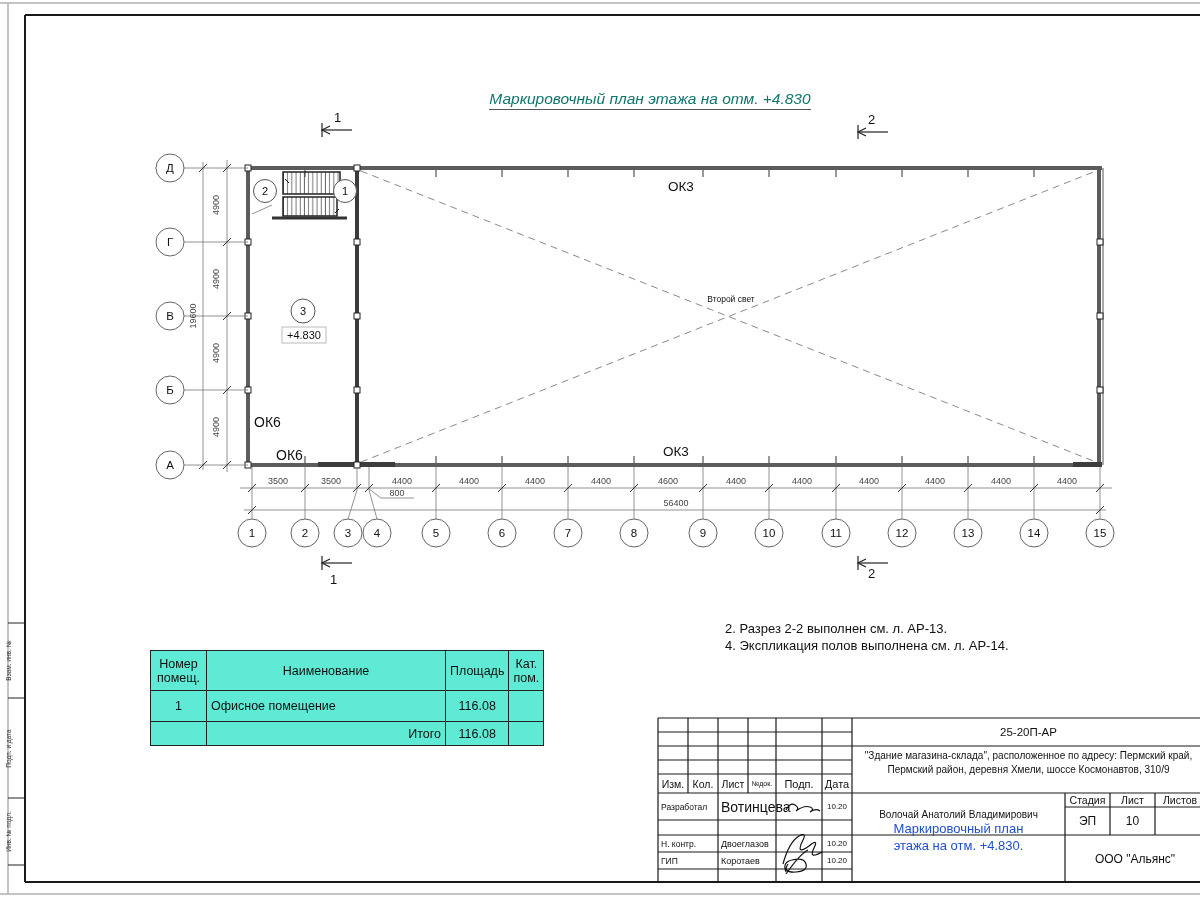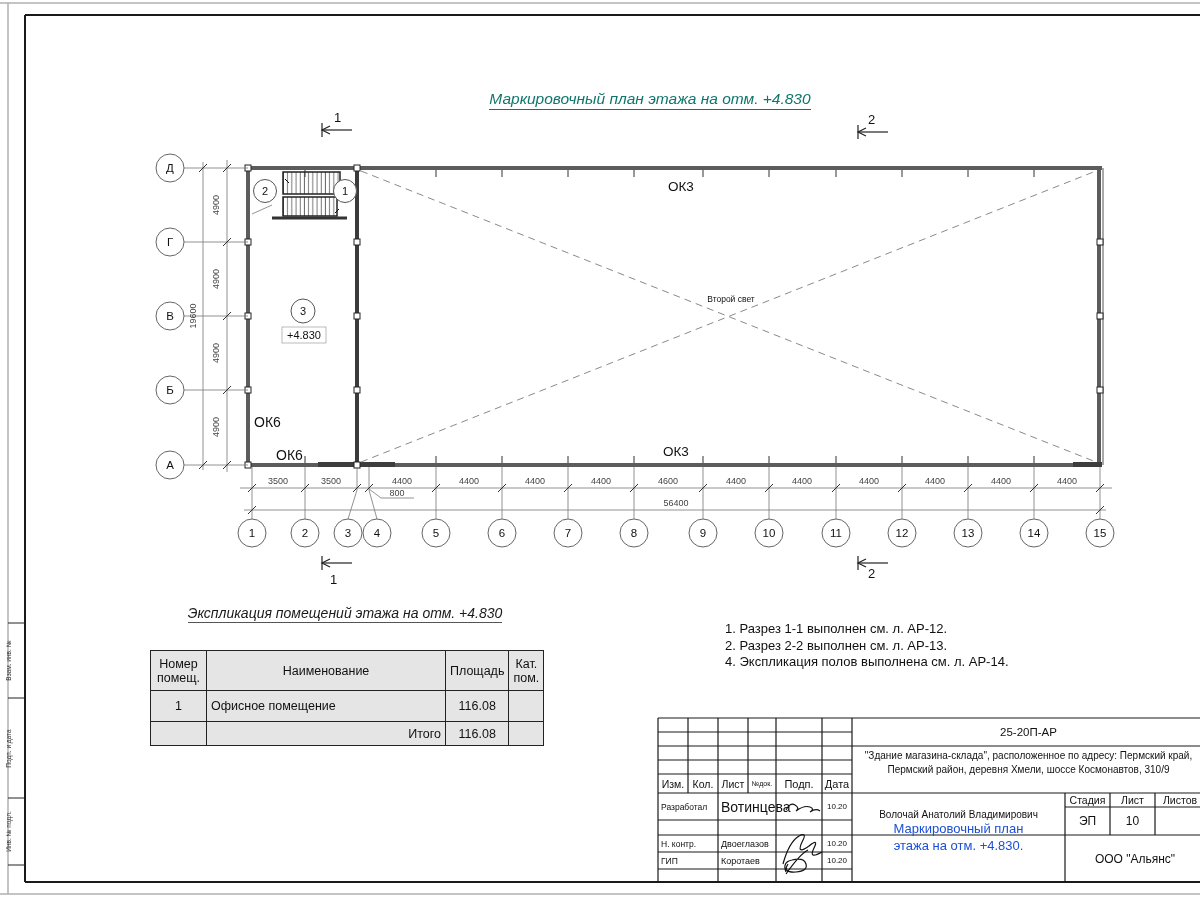--- a/index.html
+++ b/index.html
@@ -7,21 +7,21 @@
          font-family:"Liberation Sans","DejaVu Sans",sans-serif;color:#111;}
   svg{position:absolute;left:0;top:0;}
   .abs{position:absolute;}
   .main-title{font-size:15.5px;font-style:italic;color:#0f766e;text-align:center;
 onclick              letter-spacing:.3px;}
   .main-title span{border-bottom:1.3px solid #555;padding-bottom:2px;}
   .expl-title{font-size:14px;font-style:italic;color:#1a1a1a;}
   .expl-title span{border-bottom:1.3px solid #555;padding-bottom:1px;}
   table.expl{border-collapse:collapse;table-layout:fixed;}
   table.expl td{border:1.4px solid #222;font-size:12.5px;color:#111;padding:1px 4px;
-                overflow:hidden;background:#e5e5e5;}
+                overflow:hidden;background:#5eead4;}
   .notes{font-size:13px;line-height:16.5px;color:#111;}
   .notes div{padding-left:18px;text-indent:-18px;}
   .tb-text{position:absolute;display:flex;align-items:center;justify-content:center;
            text-align:center;color:#111;white-space:nowrap;}
   .tb-left{justify-content:flex-start;text-align:left;}
   .vlabel{position:absolute;transform:rotate(-90deg);transform-origin:center;
           font-size:6.5px;color:#333;white-space:nowrap;text-align:center;}
   .plantext{font-family:"Liberation Sans","DejaVu Sans",sans-serif;}
 </style>
 </head>
@@ -332,23 +332,20 @@
 </svg>
 
 <div class="abs main-title" style="left:400px;top:90px;width:500px;">
   <span>Маркировочный план этажа на отм. +4.830</span>
 </div>
 
 <div class="vlabel" style="left:-24px;top:657px;width:65px;">Взам. инв. №</div>
 <div class="vlabel" style="left:-24px;top:745px;width:65px;">Подп. и дата</div>
 <div class="vlabel" style="left:-24px;top:828px;width:65px;">Инв. № подл.</div>
 
-<div class="abs expl-title" style="left:160px;top:605px;width:370px;text-align:center;">
-  <span>Экспликация помещений этажа на отм. +4.830</span>
-</div>
 
 <div class="abs" style="left:150px;top:650px;">
   <table class="expl">
     <colgroup>
           <col style="width:56px">
           <col style="width:239px">
           <col style="width:63px">
           <col style="width:32px">
         </colgroup>
     <tbody>
@@ -368,21 +365,20 @@
       <td></td>
       <td style="text-align:right;">Итого</td>
       <td style="text-align:center;">116.08</td>
       <td></td>
     </tr>
   </tbody>
       </table>
 </div>
 
 <div class="abs notes" style="left:725px;top:621px;width:330px;">
-  <div>1. Разрез 1-1 выполнен см. л. АР-12.</div>
   <div>2. Разрез 2-2 выполнен см. л. АР-13.</div>
   <div>4. Экспликация полов выполнена см. л. АР-14.</div>
 </div>
 
 <div class="tb-text" style="left:658px;top:774px;width:30px;height:19px;font-size:10.5px;">Изм.</div>
 <div class="tb-text" style="left:688px;top:774px;width:30px;height:19px;font-size:10.5px;">Кол.</div>
 <div class="tb-text" style="left:718px;top:774px;width:30px;height:19px;font-size:10.5px;">Лист</div>
 <div class="tb-text" style="left:748px;top:774px;width:28px;height:19px;font-size:7px;">№док.</div>
 <div class="tb-text" style="left:776px;top:774px;width:46px;height:19px;font-size:11px;">Подп.</div>
 <div class="tb-text" style="left:822px;top:774px;width:30px;height:19px;font-size:11px;text-align:center;">Дата</div>

